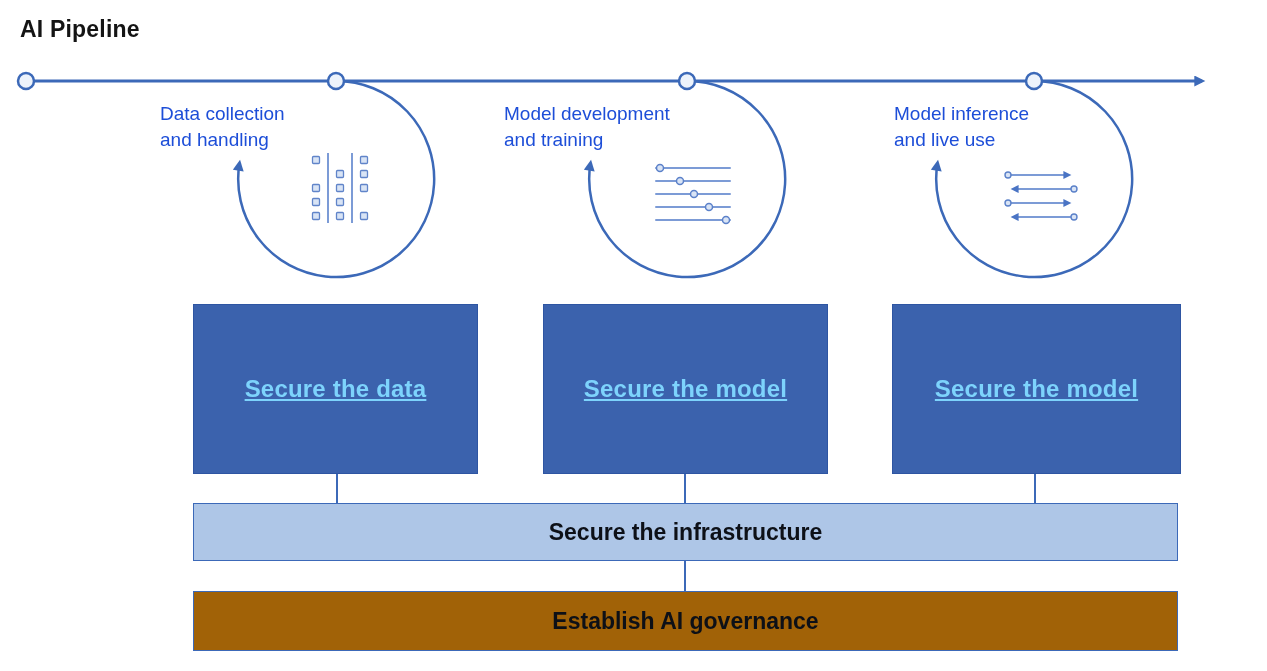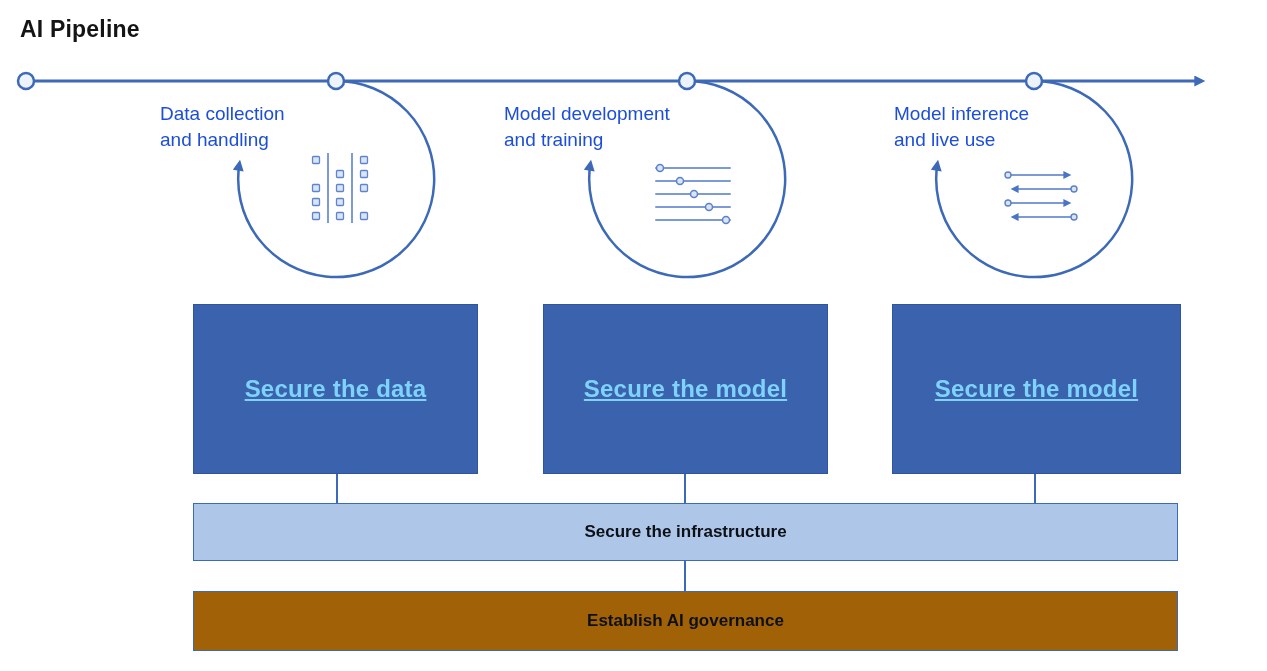--- a/index.html
+++ b/index.html
@@ -58,21 +58,21 @@
     text-decoration: underline;
   }
   .foundation-bar {
     position: absolute;
     left: 193px;
     width: 985px;
     display: flex;
     align-items: center;
     justify-content: center;
     box-sizing: border-box;
-    font-size: 17px;
+    font-size: 23px;
     font-weight: 700;
     color: #0d1017;
   }
   .foundation-bar.infrastructure {
     top: 503px;
     height: 58px;
     background: #aec6e7;
     border: 1.5px solid #3c69b8;
   }
   .foundation-bar.governance {

